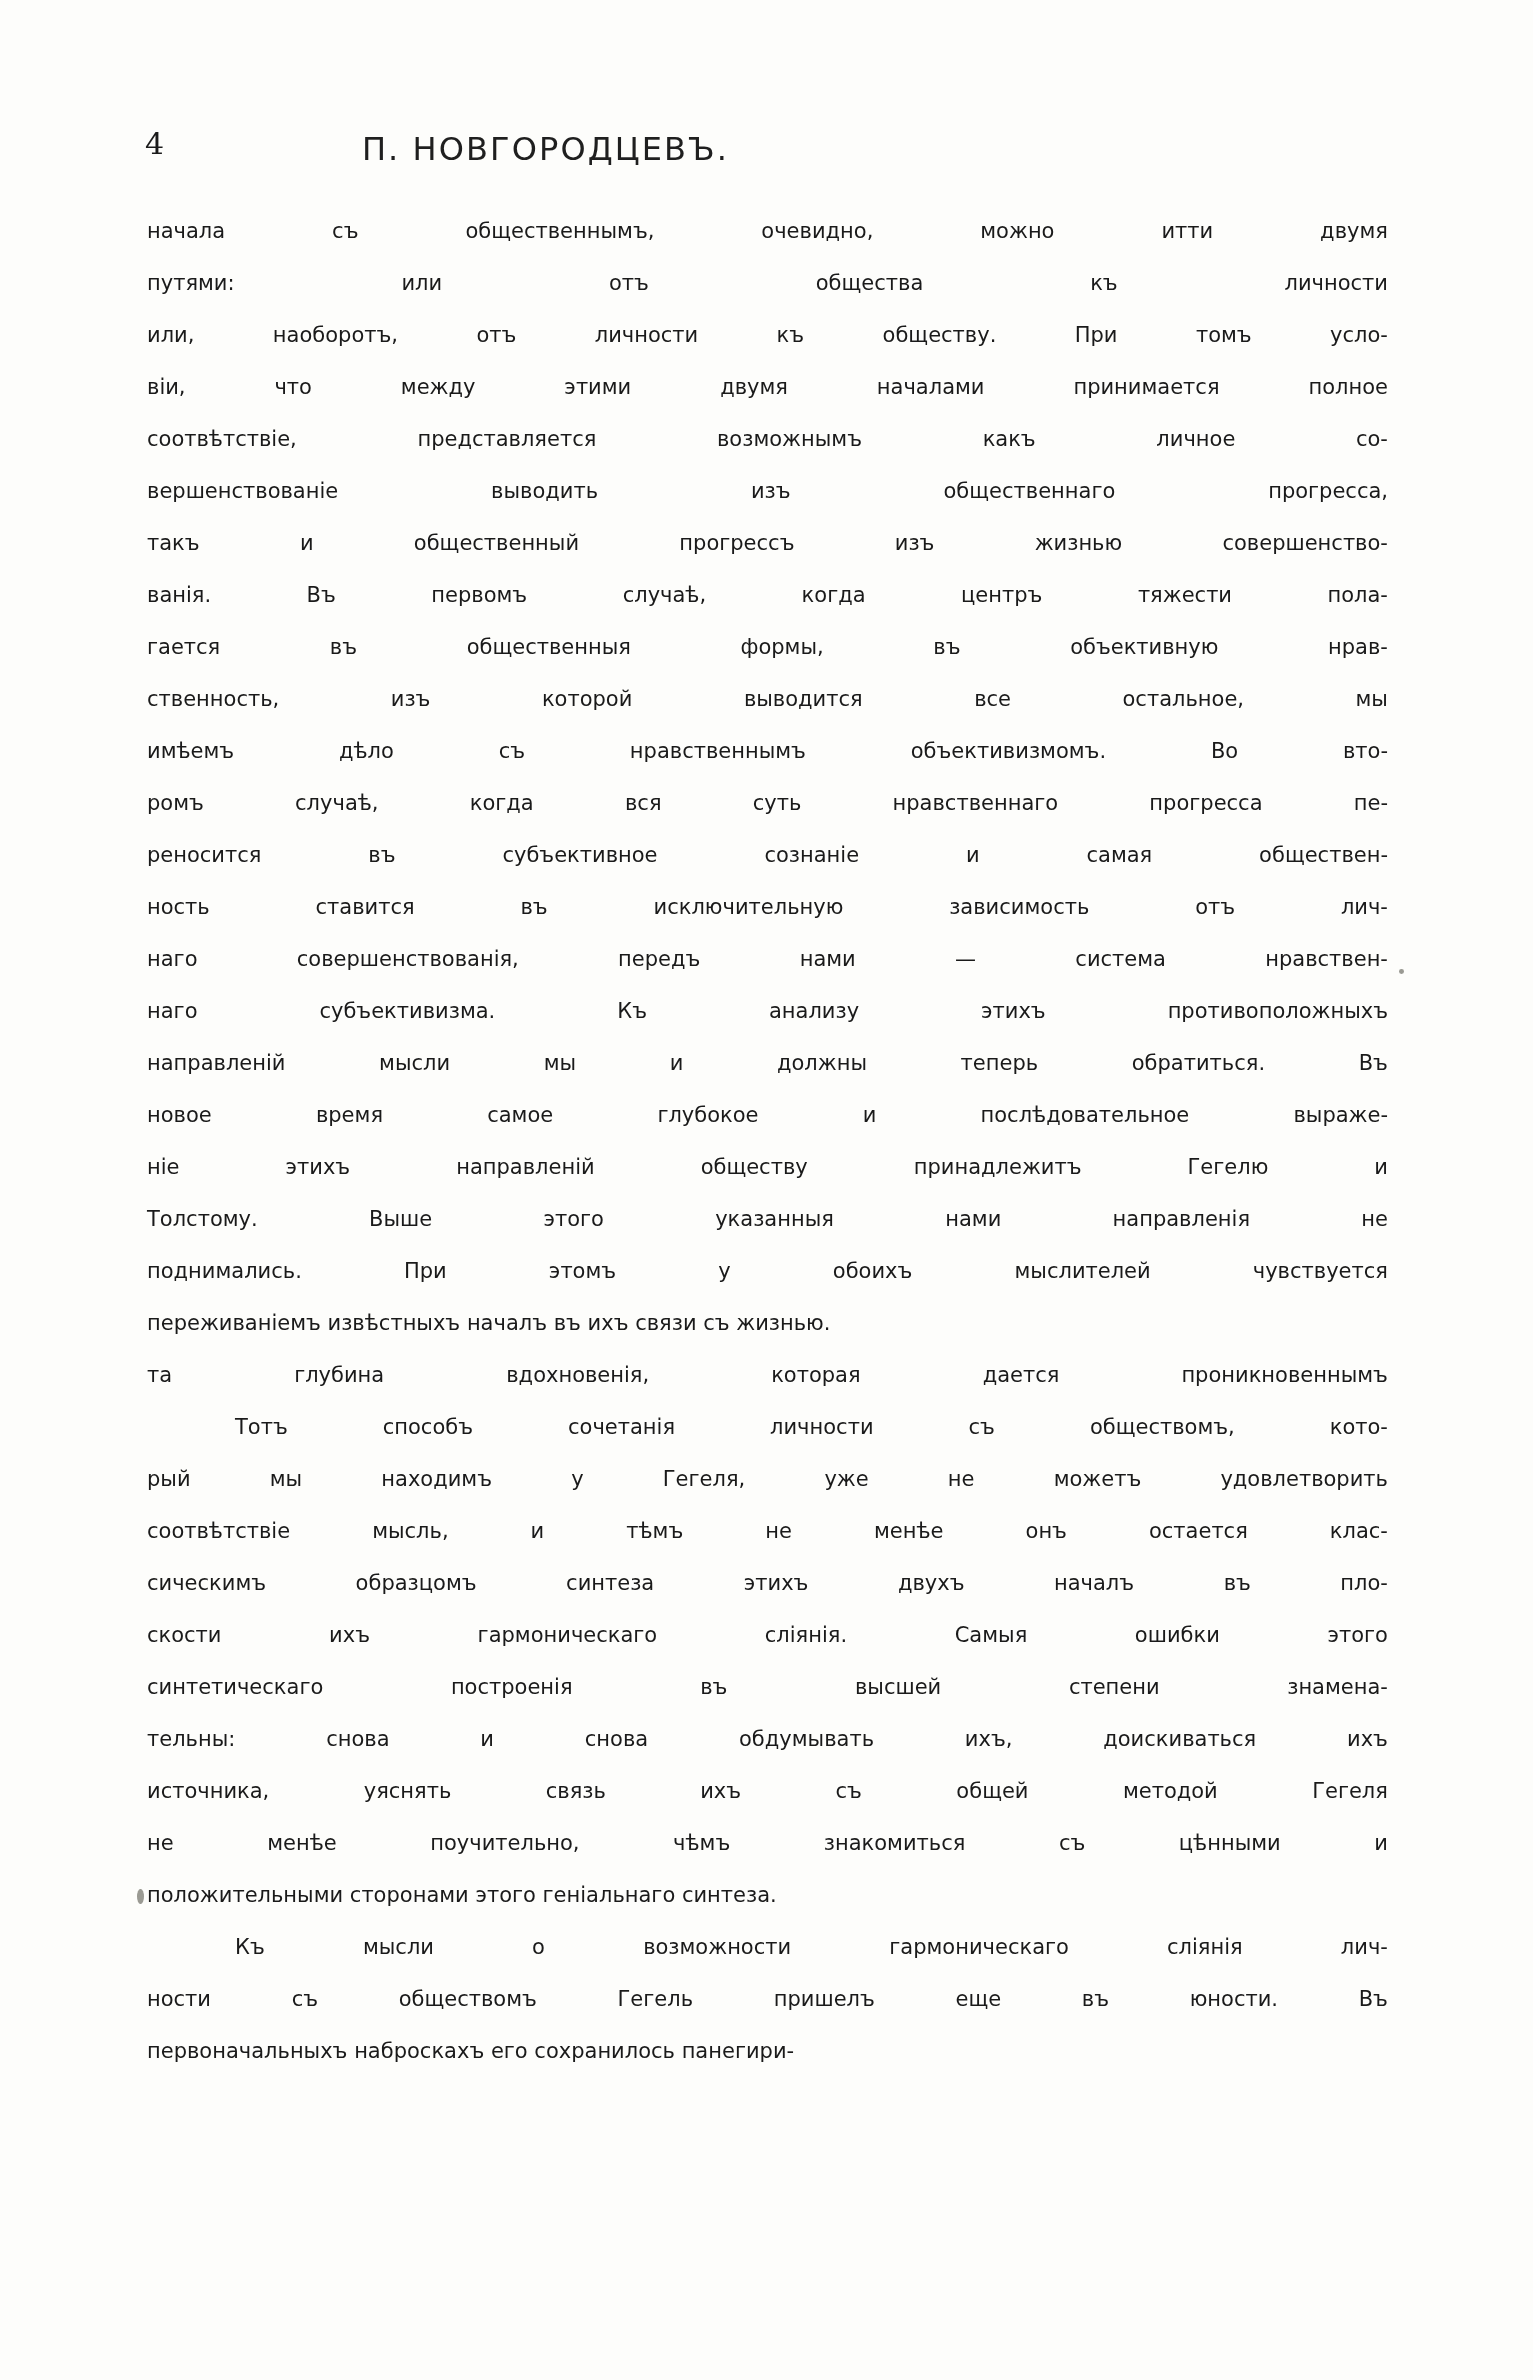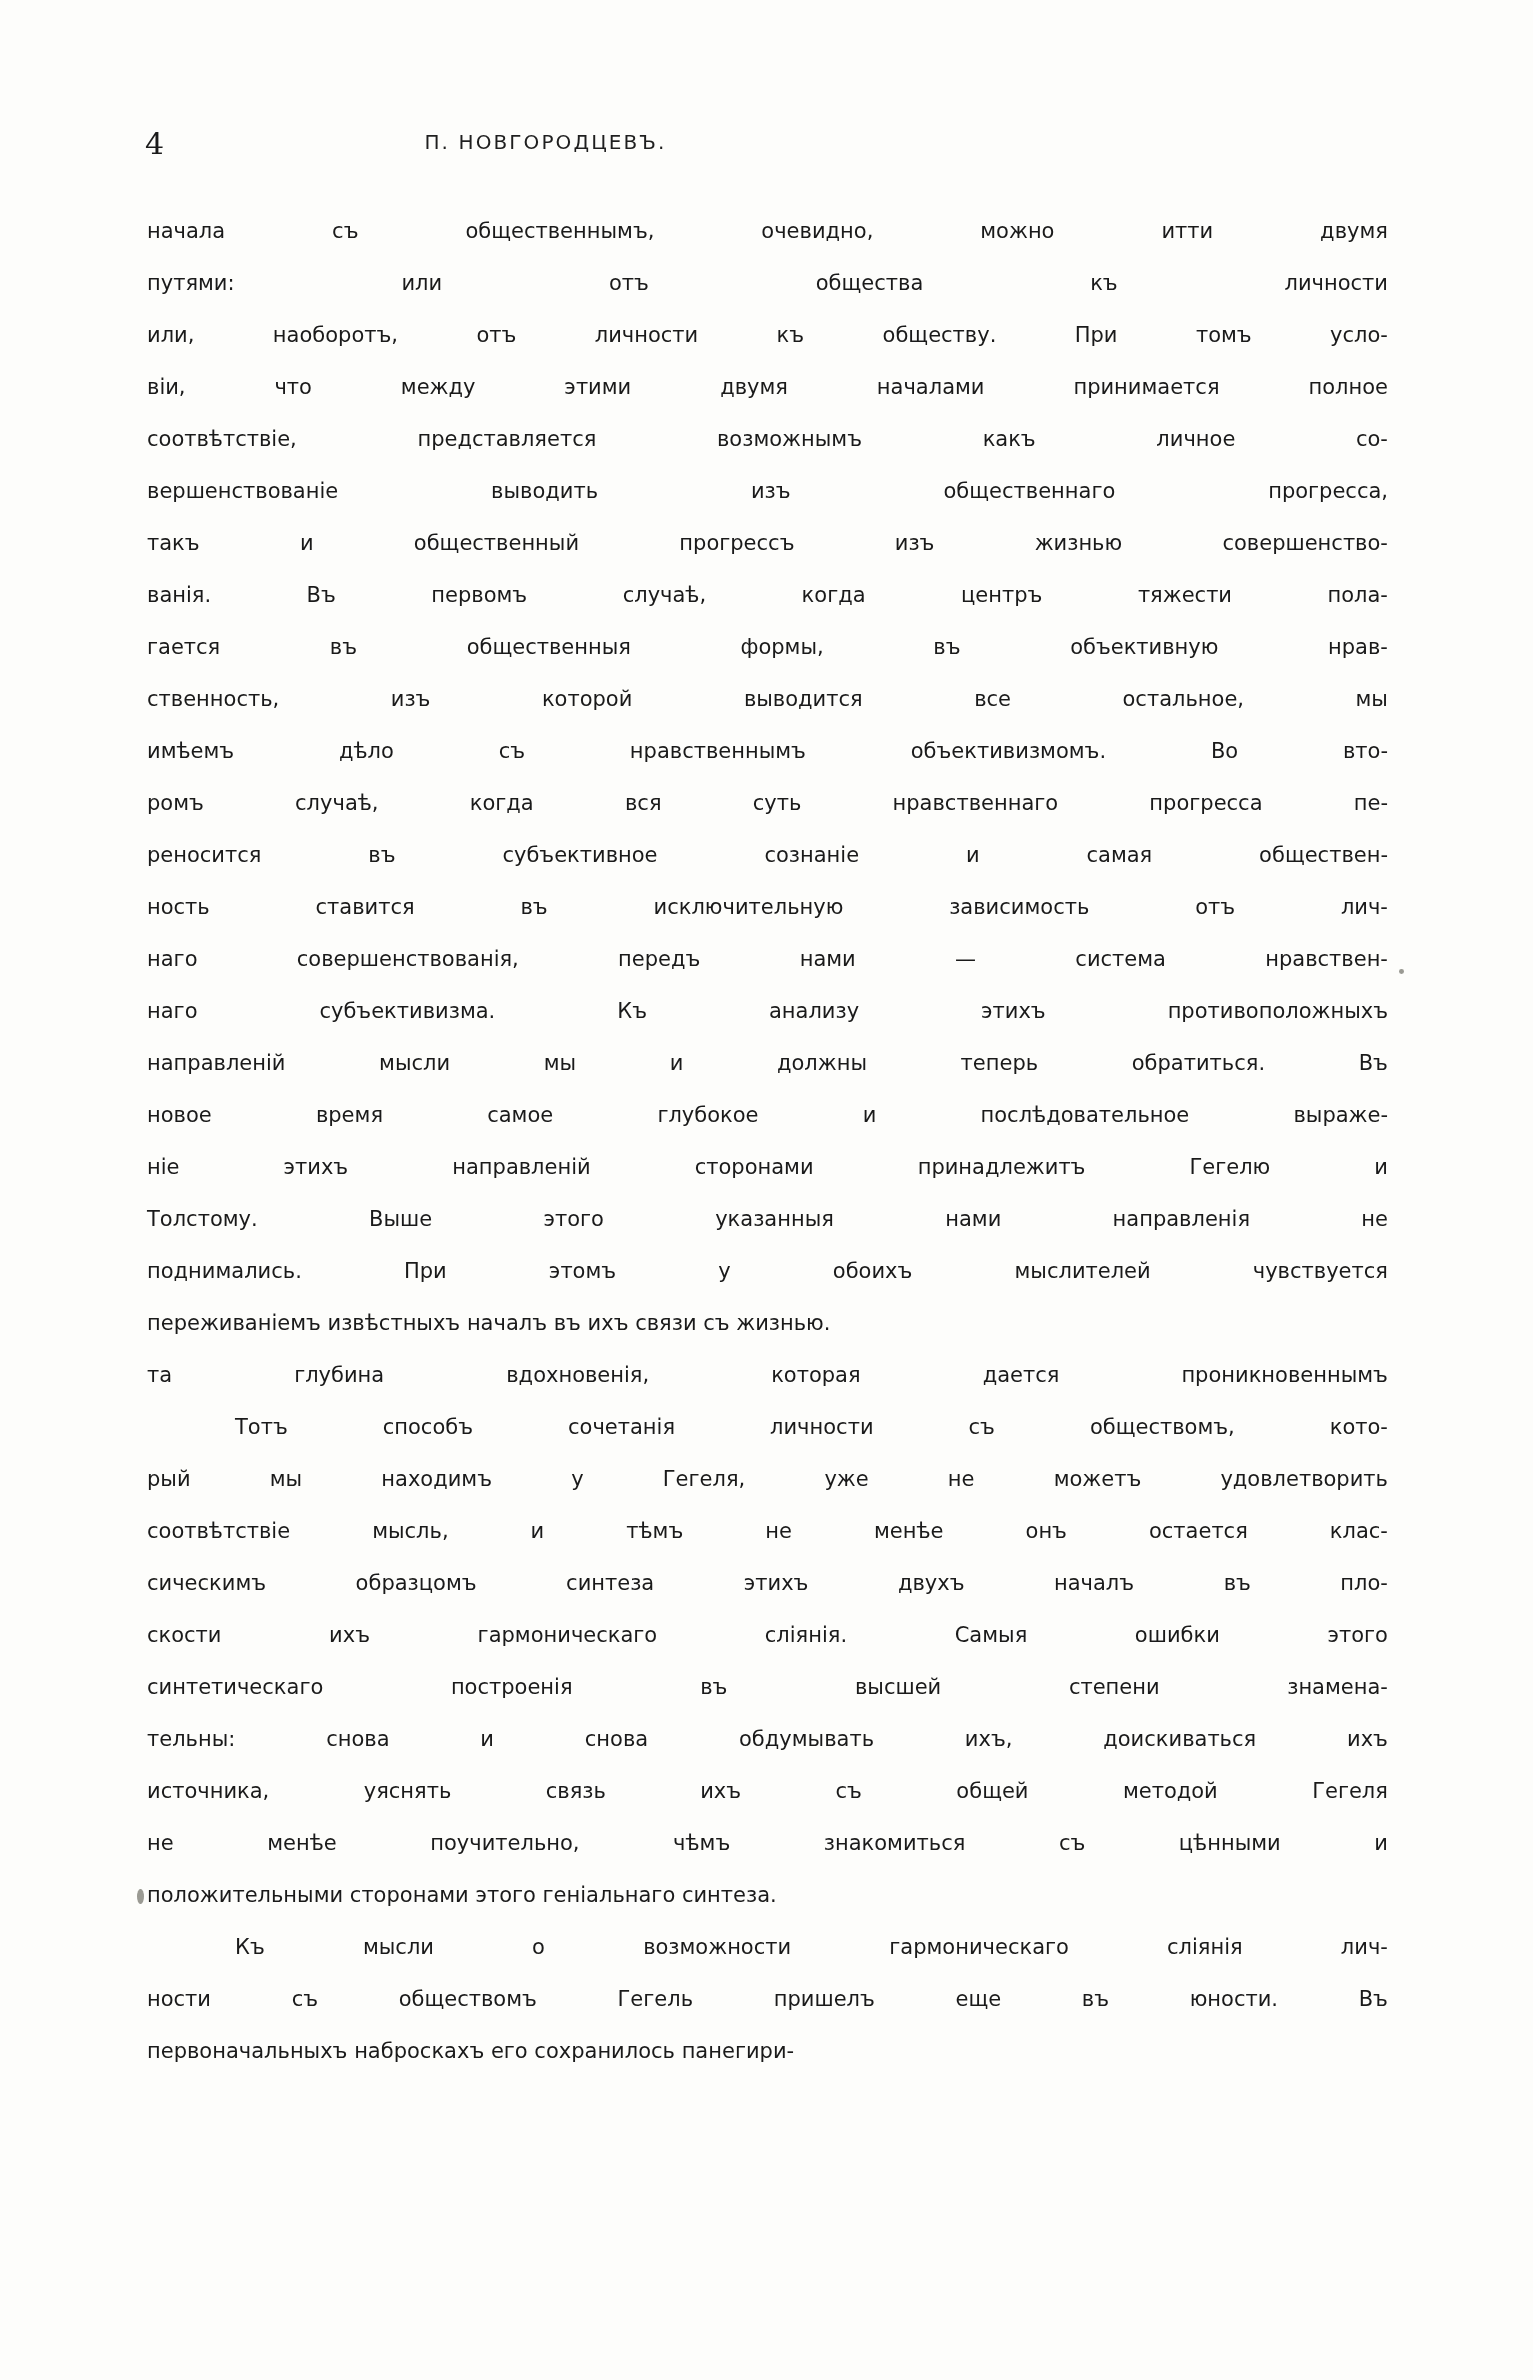--- a/index.html
+++ b/index.html
@@ -38,21 +38,21 @@
     font-family: "DejaVu Serif", serif;
     color: #1b1b1b;
     letter-spacing: 0.5px;
   }
   .running-title {
     position: absolute;
     left: 0;
     top: 3.9px;
     width: 801px;
     text-align: center;
-    font-size: 20px;
+    font-size: 32px;
     letter-spacing: 2.1px;
     color: #1f1f1f;
   }
   .body-text {
     position: absolute;
     left: 147px;
     top: 205px;
     width: 1241px;
   }
   .para {
@@ -259,21 +259,21 @@
           <span>самое</span>
           <span>глубокое</span>
           <span>и</span>
           <span>послѣдовательное</span>
           <span>выраже-</span>
         </div>
         <div class="line j">
           <span>ніе</span>
           <span>этихъ</span>
           <span>направленій</span>
-          <span>сторонами</span>
+          <span>обществу</span>
           <span>принадлежитъ</span>
           <span>Гегелю</span>
           <span>и</span>
         </div>
         <div class="line j">
           <span>Толстому.</span>
           <span>Выше</span>
           <span>этого</span>
           <span>указанныя</span>
           <span>нами</span>

